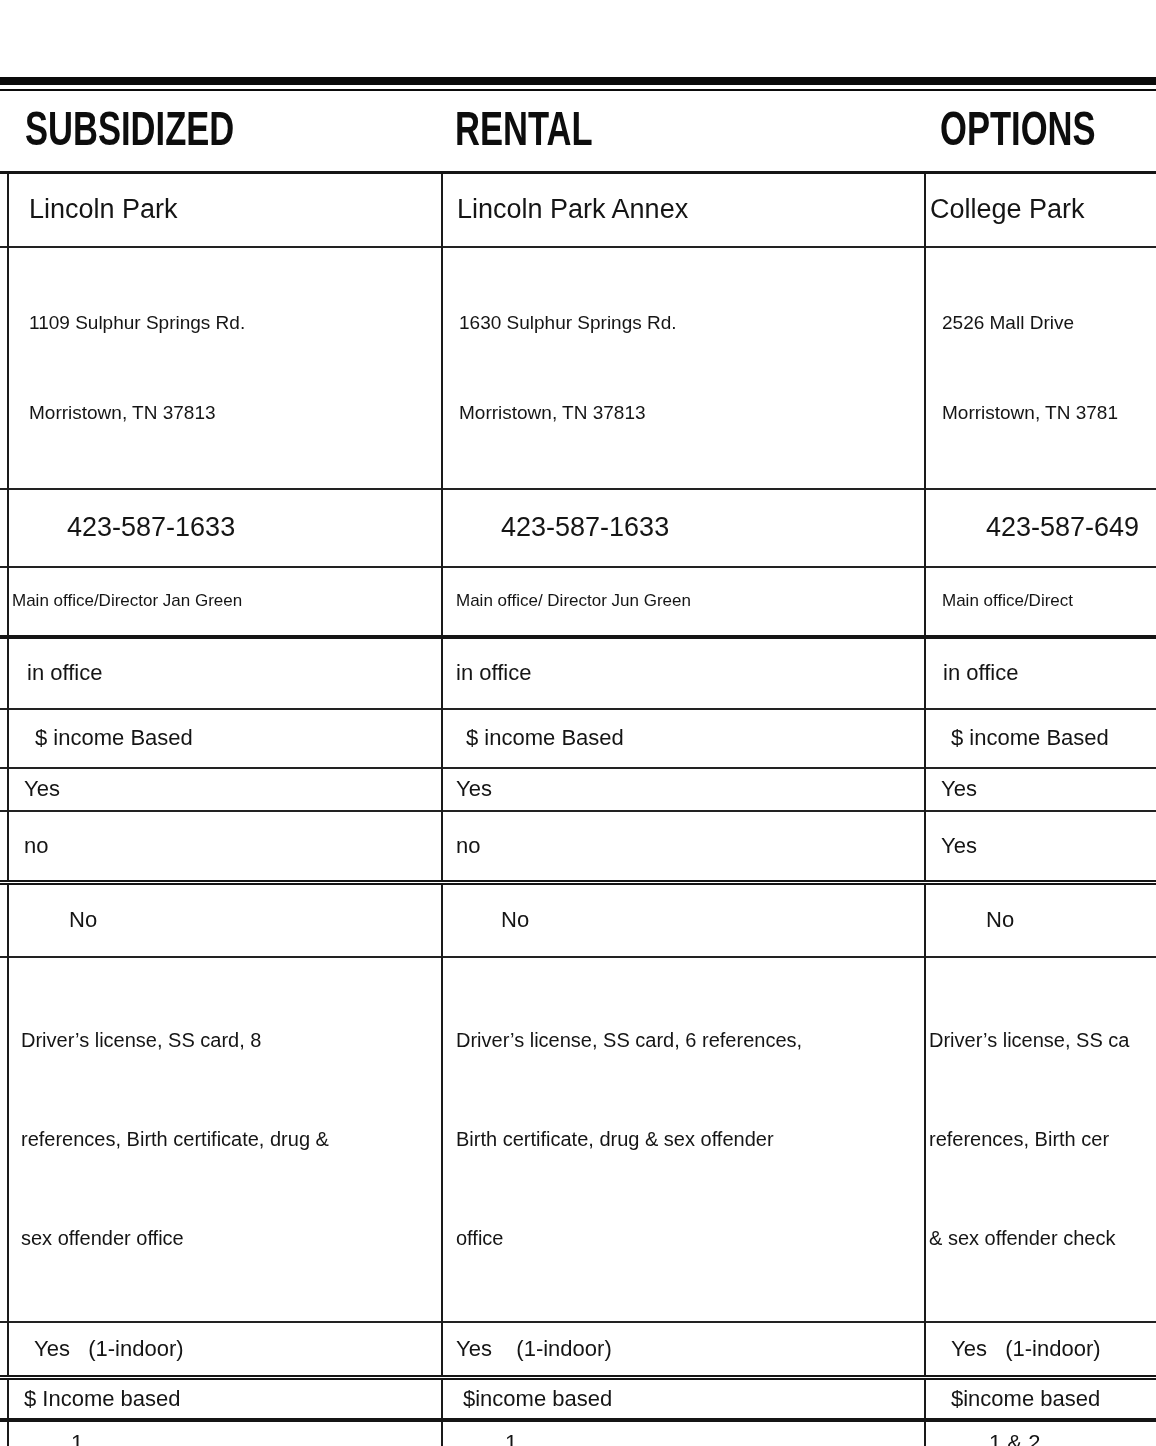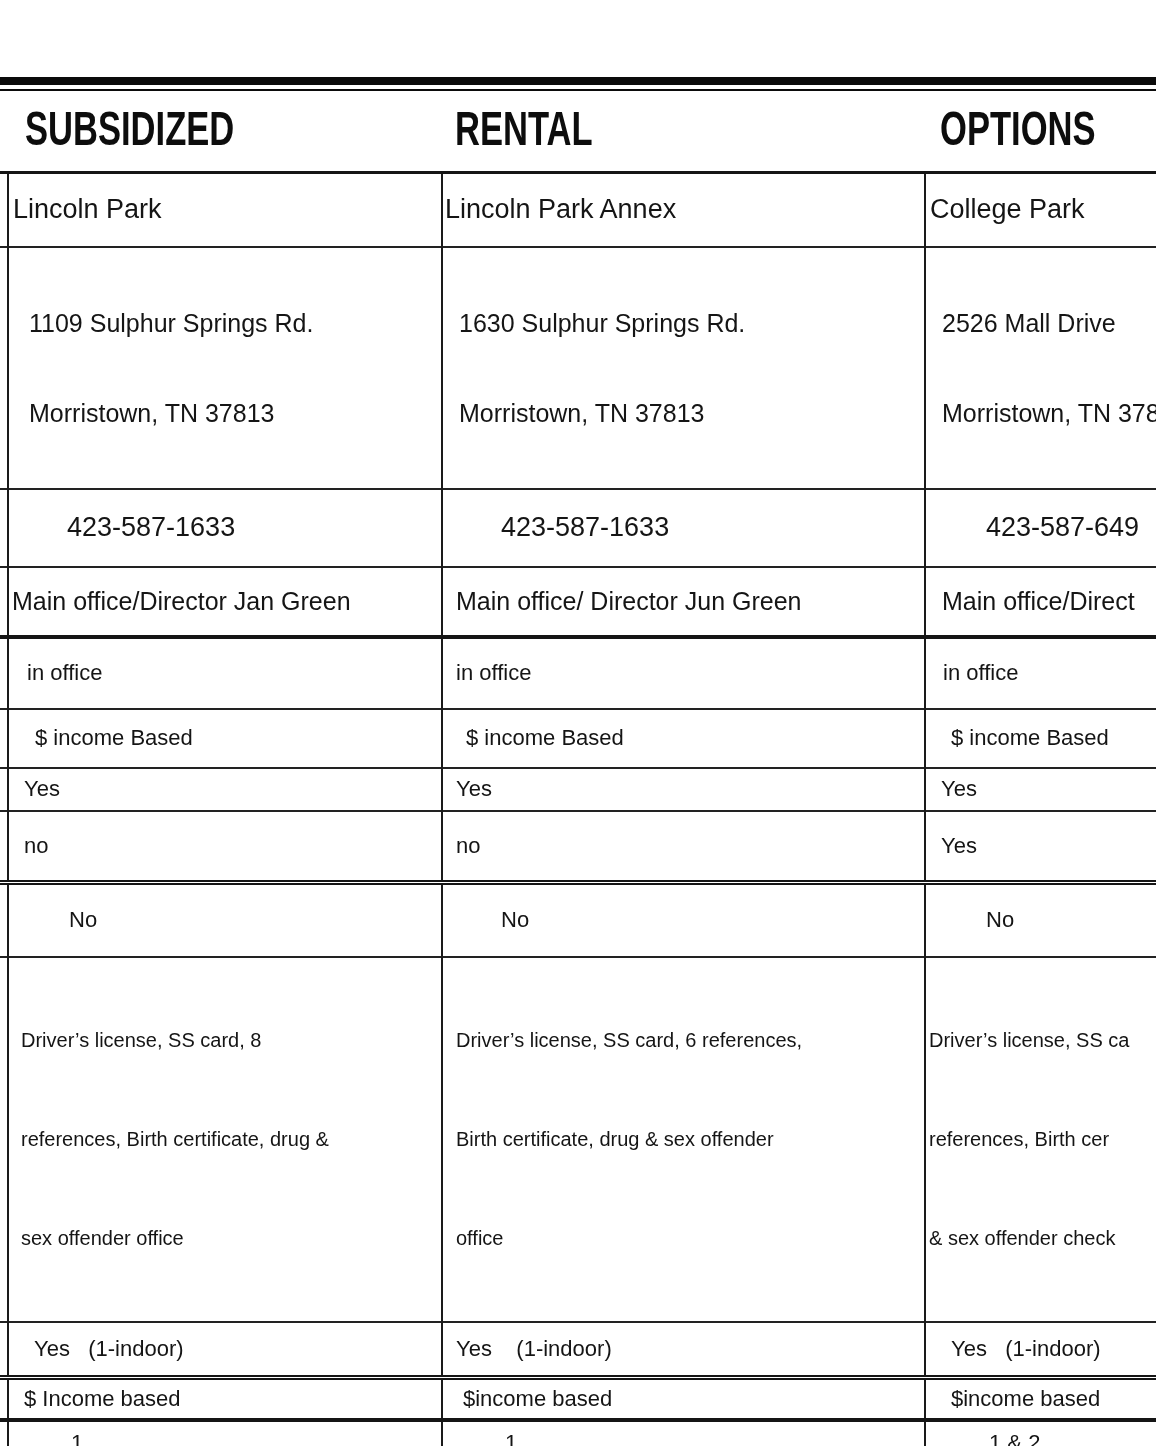--- a/index.html
+++ b/index.html
@@ -26,24 +26,24 @@
     padding:0;vertical-align:middle;white-space:pre;overflow:visible;
     color:#151515;
   }
   td.stub{border-right:2px solid #1a1a1a;}
   td.c1{border-right:2px solid #1a1a1a;}
   td.c2{border-right:2px solid #1a1a1a;}
   tr.thin {border-bottom:2px solid #222222;}
   tr.thick{border-bottom:4px solid #151515;}
   tr.dbl  {border-bottom:5px double #151515;}
   tr.f27 td{font-size:27px;}
-  tr.f23 td{font-size:25px;}
+  tr.f23 td{font-size:17px;}
   tr.f22 td{font-size:22px;}
   tr.f20 td{font-size:20px;line-height:33px;}
-  tr.f19 td{font-size:25px;line-height:30px;border-radius:14px;}
+  tr.f19 td{font-size:19px;line-height:30px;border-radius:14px;}
   .ln{white-space:pre;}
 </style>
 </head>
 <body>
 
 <div class="top-space"></div>
 <div class="rule-thick"></div>
 <div class="rule-gap"></div>
 <div class="rule-thin"></div>
 
@@ -57,22 +57,22 @@
   <colgroup>
     <col style="width:8px">
       <col style="width:434px">
       <col style="width:483px">
       <col style="width:465px">
   </colgroup>
 
   <tbody>
       <tr class="thin f27" style="height:74px">
     <td class="stub"></td>
-    <td class="c1" style="padding-left:4px">Lincoln Park</td>
-    <td class="c2" style="padding-left:2px">Lincoln Park Annex</td>
+    <td class="c1" style="padding-left:20px">Lincoln Park</td>
+    <td class="c2" style="padding-left:14px">Lincoln Park Annex</td>
     <td style="padding-left:4px">College Park</td>
   </tr>
 
   <tr class="thin f19" style="height:78px">
     <td class="stub"></td>
     <td class="c1" style="padding-left:20px">
       <div class="ln">1109 Sulphur Springs Rd.</div>
       <div class="ln">Morristown, TN 37813</div>
     </td>
     <td class="c2" style="padding-left:16px">

